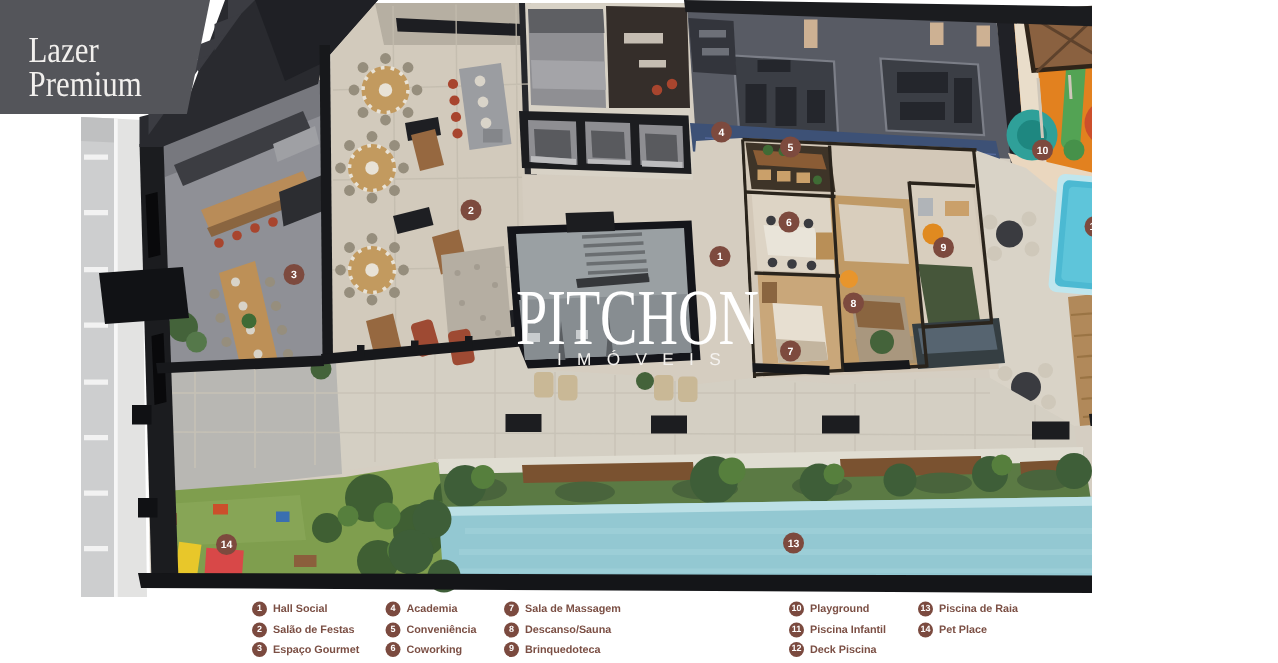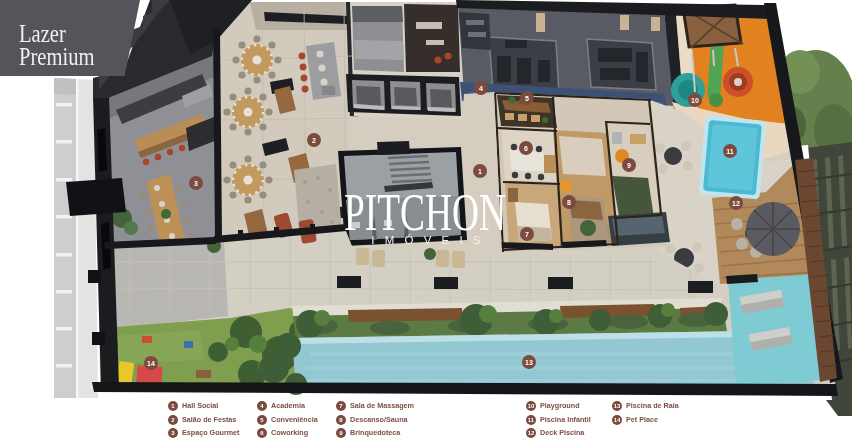--- a/index.html
+++ b/index.html
@@ -1,16 +1,16 @@
 <!DOCTYPE html>
 <html><head>
 <meta charset="utf-8">
 <style>
   html,body{margin:0;padding:0;background:#fff;}
-  #stage{position:relative;width:852px;height:442px;overflow:hidden;background:#fff;
+  #stage{position:relative;width:728px;height:442px;overflow:hidden;background:#fff;
          font-family:"Liberation Sans",sans-serif;}
   svg{position:absolute;left:0;top:0;}
   .lbl{position:absolute;left:0;top:0;width:140px;height:76px;background:#54555a;
        clip-path:polygon(0 0,100% 0,89% 100%,0 100%);}
   .lbl span{position:absolute;left:19px;top:23px;color:#f2f0ee;
     font-family:"Liberation Serif",serif;font-size:24.5px;line-height:22.5px;letter-spacing:0;
     transform:scaleX(.84);transform-origin:left top;}
   .wm{position:absolute;left:0;top:0;color:#fff;}
   .wm .big{position:absolute;left:425px;top:186px;font-family:"Liberation Serif",serif;font-size:53px;
      line-height:53px;white-space:nowrap;transform:translateX(-50%) scaleX(.705);}

